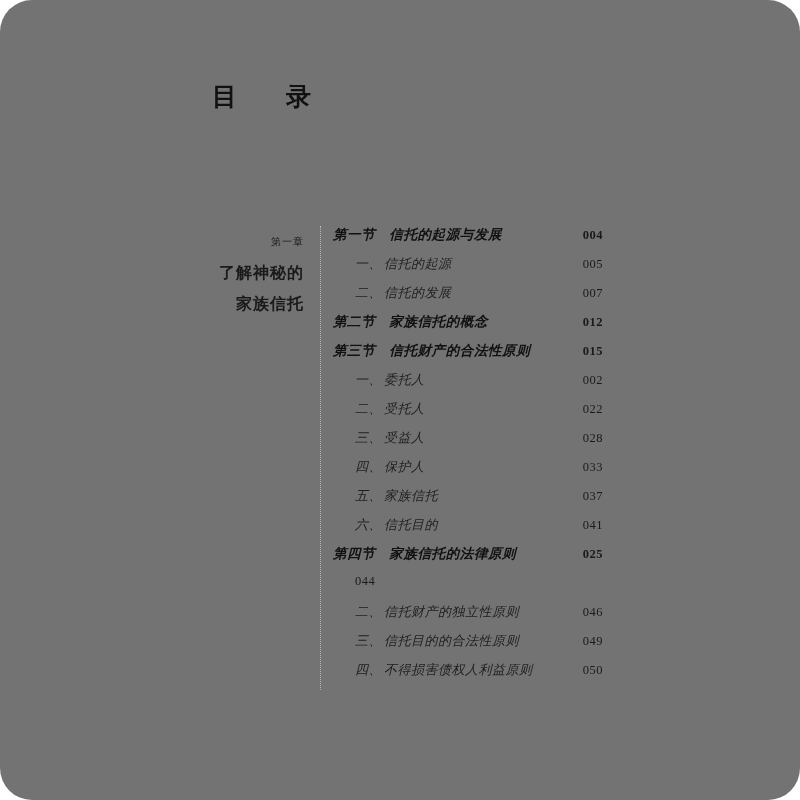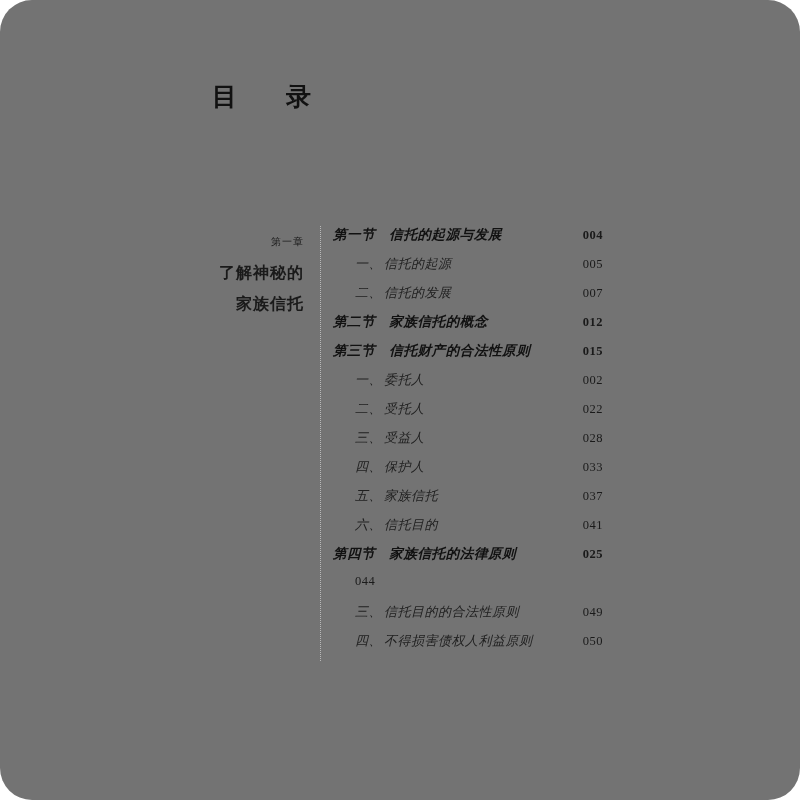--- a/index.html
+++ b/index.html
@@ -174,20 +174,24 @@
             <span class="page-no">041</span>
           </div>
           <div class="entry level-1">
             <span class="label"><span class="sec">第四节</span><span class="txt">家族信托的法律原则</span></span>
             <span class="page-no">025</span>
           </div>
           <div class="entry level-2">
             <span class="page-no">044</span>
           </div>
           <div class="entry level-2">
+            <span class="label"><span class="sec">二、</span><span class="txt">信托财产的独立性原则</span></span>
+            <span class="page-no">046</span>
+          </div>
+          <div class="entry level-2">
             <span class="label"><span class="sec">三、</span><span class="txt">信托目的的合法性原则</span></span>
             <span class="page-no">049</span>
           </div>
           <div class="entry level-2">
             <span class="label"><span class="sec">四、</span><span class="txt">不得损害债权人利益原则</span></span>
             <span class="page-no">050</span>
           </div>
         </div>
 
     </div>

